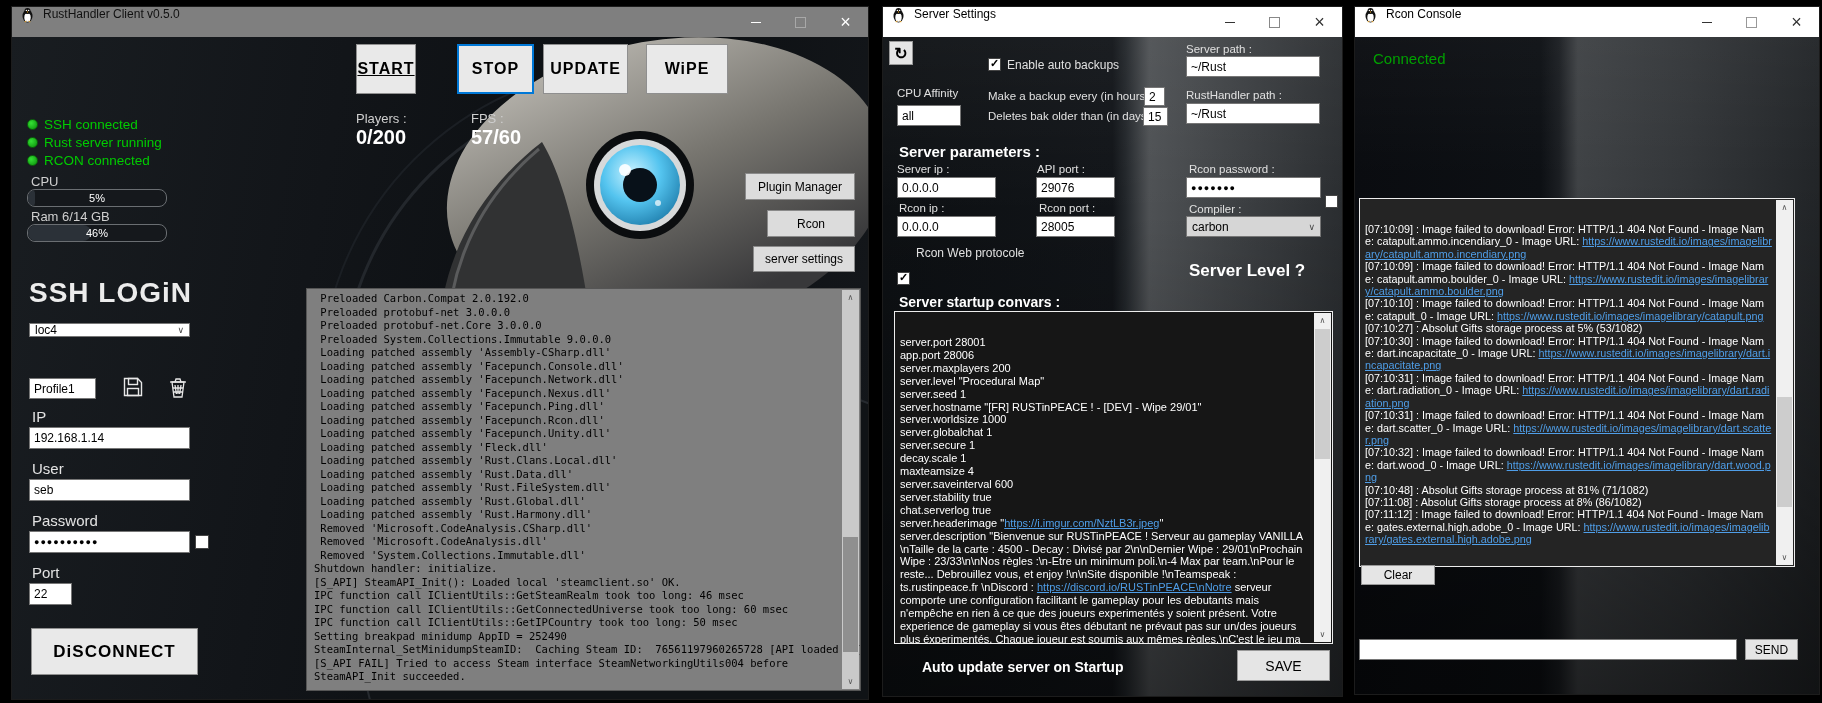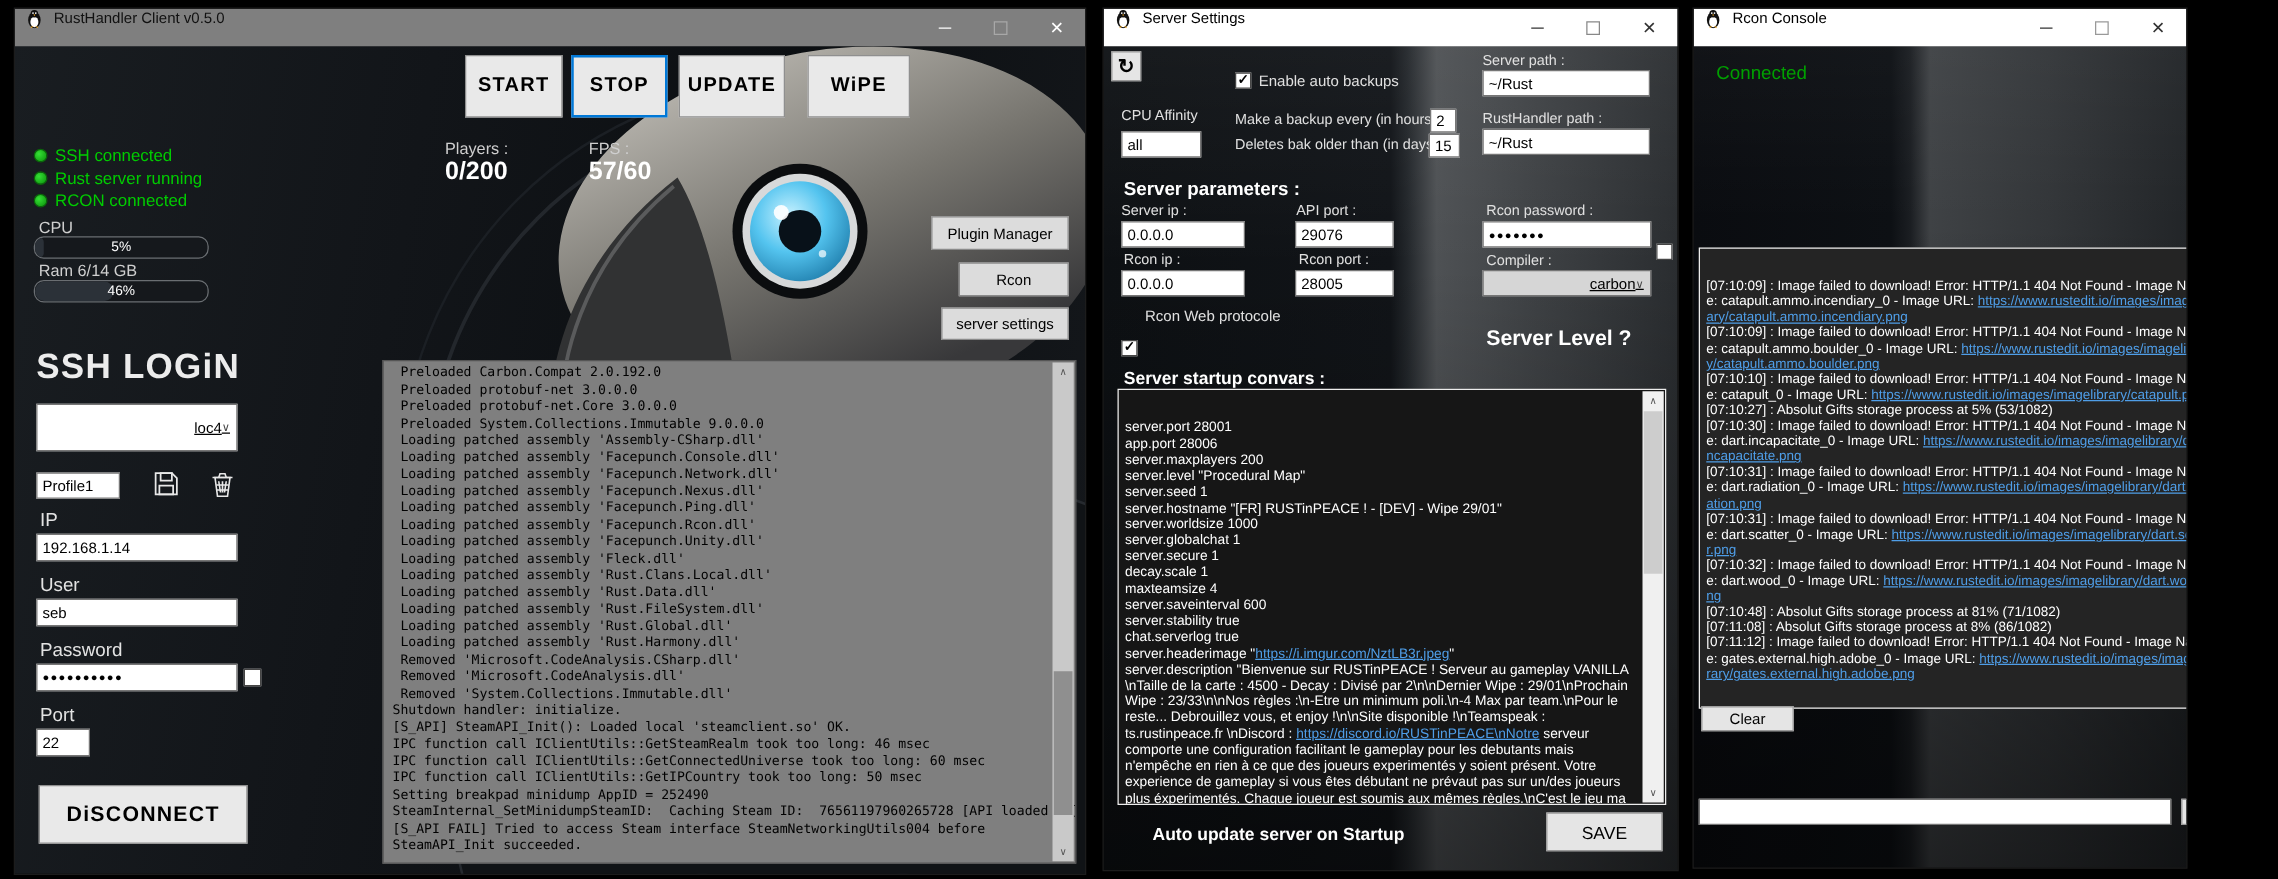--- a/index.html
+++ b/index.html
@@ -23,21 +23,21 @@
   .metric-value{color:#fff;font-size:20px;font-weight:700;}
   .pbar{height:16px;border-radius:8px;background:#15181c;border:1px solid #6a6e72;color:#fff;overflow:hidden;}
   .pfill{position:absolute;left:0;top:0;bottom:0;background:#2b3138;border-radius:8px;}
   .ptext{position:absolute;left:0;right:0;text-align:center;font-size:11px;line-height:16px;color:#fff;}
   .side-btn{font-size:12px;background:#dcdcdc;border:1px solid #8a8a8a;}
   .ssh-heading{color:#ececec;font-weight:700;font-size:28px;letter-spacing:1px;}
   .input{background:#fff;border:1px solid #767676;color:#000;font-size:12px;padding:0 4px;box-sizing:border-box;font-family:"Liberation Sans",sans-serif;outline:none;}
   .label-lg{color:#e3e3e3;font-size:15px;}
   .label-sm{color:#e0e0e0;font-size:11.5px;}
   .bold-w{color:#fff;font-weight:700;}
-  .select{background:#fff;border:1px solid #767676;display:flex;align-items:center;justify-content:flex-end;padding:0 5px;font-size:12px;color:#000;box-sizing:border-box;text-decoration:underline;}
+  .select{background:#fff;border:1px solid #767676;display:flex;align-items:center;justify-content:space-between;padding:0 5px;font-size:12px;color:#000;box-sizing:border-box;}
   .select .chev{font-size:9px;color:#444;}
   .select.gray{background:#d6d6d6;}
   .cb{background:#fff;border:1px solid #454545;box-sizing:border-box;position:relative;}
   .cb.checked::after{content:"✓";position:absolute;left:1px;top:-2px;font-size:11px;font-weight:700;color:#000;}
   .console{background:#7f7f7f;border:1px solid #555;color:#000;overflow:hidden;}
   .console pre{margin:0;padding:3px 22px 3px 7px;font-family:"DejaVu Sans Mono",monospace;font-size:10.5px;line-height:13.5px;white-space:pre;}
   .darkbox{background:#161616;border:1px solid #ededed;color:#fff;overflow:hidden;}
   .darkbox .inner{position:absolute;inset:0;padding:2px 22px 2px 5px;font-size:11px;line-height:13px;overflow:hidden;margin-top:22px;}
   .prewrap{white-space:pre-wrap;overflow-wrap:anywhere;}
   .rcon-entry{white-space:normal;word-break:break-all;line-height:12.4px;font-size:10.8px;}
@@ -100,21 +100,21 @@
         <div class="tb-btn" style="color:#fff;">
             <span class="minbar"></span>
           </div>
         <div class="tb-btn" style="color:#a8a8a8;">
             <span class="maxbox"></span>
           </div>
         <div class="tb-btn" style="color:#fff;font-size:18px;">×</div>
       </div>
     </div>
 
-    <div class="btn action-btn abs" style="left:360px;top:37px;width:78px;height:50px;">START</div>
+    <div class="btn action-btn abs" style="left:344px;top:37px;width:60px;height:50px;text-decoration:underline;">START</div>
     <div class="btn action-btn focused abs" style="left:445px;top:37px;width:77px;height:50px;">STOP</div>
     <div class="btn action-btn abs" style="left:531px;top:37px;width:85px;height:50px;">UPDATE</div>
     <div class="btn action-btn abs" style="left:634px;top:37px;width:82px;height:50px;">WiPE</div>
 
     <div class="metric-label abs" style="left:344px;top:104px;">Players :</div>
     <div class="metric-value abs" style="left:344px;top:119px;">0/200</div>
     <div class="metric-label abs" style="left:459px;top:104px;">FPS :</div>
     <div class="metric-value abs" style="left:459px;top:119px;">57/60</div>
 
     <div class="status-row abs" style="left:15px;top:110px;">
@@ -140,21 +140,21 @@
       <div class="pfill" style="width: 46%;"></div>
       <div class="ptext">46%</div>
     </div>
 
     <div class="btn side-btn abs" style="left:733px;top:166px;width:110px;height:27px;">Plugin Manager</div>
     <div class="btn side-btn abs" style="left:755px;top:203px;width:88px;height:27px;">Rcon</div>
     <div class="btn side-btn abs" style="left:741px;top:239px;width:102px;height:26px;">server settings</div>
 
     <div class="ssh-heading abs" style="left:17px;top:270px;">SSH LOGiN</div>
 
-    <div class="select abs" style="left:17px;top:316px;width:161px;height:38px;">
+    <div class="select abs" style="left:17px;top:316px;width:161px;height:14px;">
       <span>loc4</span>
       <span class="chev">∨</span>
     </div>
 
     <input class="input abs" style="left: 17px; top: 371px; width: 67px; height: 21px;" value="Profile1">
     <div class="iconbtn abs" style="left:108px;top:367px;width:26px;height:26px;">
       <svg width="24" height="24" viewBox="0 0 24 24" fill="none" stroke="#e8e8e8" stroke-width="1.4">
         <path d="M3.5 3.5 h13 l4 4 v13 h-17 z"></path>
           <rect x="7.5" y="3.5" width="9" height="6"></rect>
           <rect x="6.5" y="13.5" width="11" height="7"></rect>
@@ -321,21 +321,21 @@
         <div class="ar up">∧</div>
         <div class="thumb" style="top:16px;height:130px;"></div>
         <div class="ar dn">∨</div>
       </div>
     </div>
 
     <div class="bold-w abs" style="left:39px;top:652px;font-size:14px;">Auto update server on Startup</div>
     <div class="btn abs" style="left:354px;top:643px;width:93px;height:31px;font-size:14px;">SAVE</div>
   </div>
 
-  <div class="win" style="left:1354px;top:6px;width:396px;height:689px;background:linear-gradient(180deg,rgba(255,255,255,0.04) 0%,rgba(0,0,0,0) 25%,rgba(0,0,0,0.5) 100%),linear-gradient(90deg,#0a0c10 0%,#0d1014 40%,#1b1e22 44%,#3f4245 48%,#333639 72%,#222528 100%);">
+  <div class="win" style="left:1354px;top:6px;width:466px;height:689px;background:linear-gradient(180deg,rgba(255,255,255,0.04) 0%,rgba(0,0,0,0) 25%,rgba(0,0,0,0.5) 100%),linear-gradient(90deg,#0a0c10 0%,#0d1014 40%,#1b1e22 44%,#3f4245 48%,#333639 72%,#222528 100%);">
 
     <div class="titlebar" style="background:#fff;color:#000;">
       <svg width="15" height="16" viewBox="0 0 15 16">
         <ellipse cx="7.5" cy="9" rx="5" ry="6.5" fill="#111"></ellipse>
           <ellipse cx="7.5" cy="10.5" rx="3.2" ry="4.2" fill="#fff"></ellipse>
         <circle cx="7.5" cy="4" r="3" fill="#111"></circle>
           <circle cx="6.4" cy="3.4" r="0.7" fill="#fff"></circle>
           <circle cx="8.6" cy="3.4" r="0.7" fill="#fff"></circle>
         <polygon points="6.7,4.6 8.3,4.6 7.5,5.9" fill="#f4a81d"></polygon>
           <polygon points="4.5,14.5 7,13.5 5,15.6" fill="#f4a81d"></polygon>

